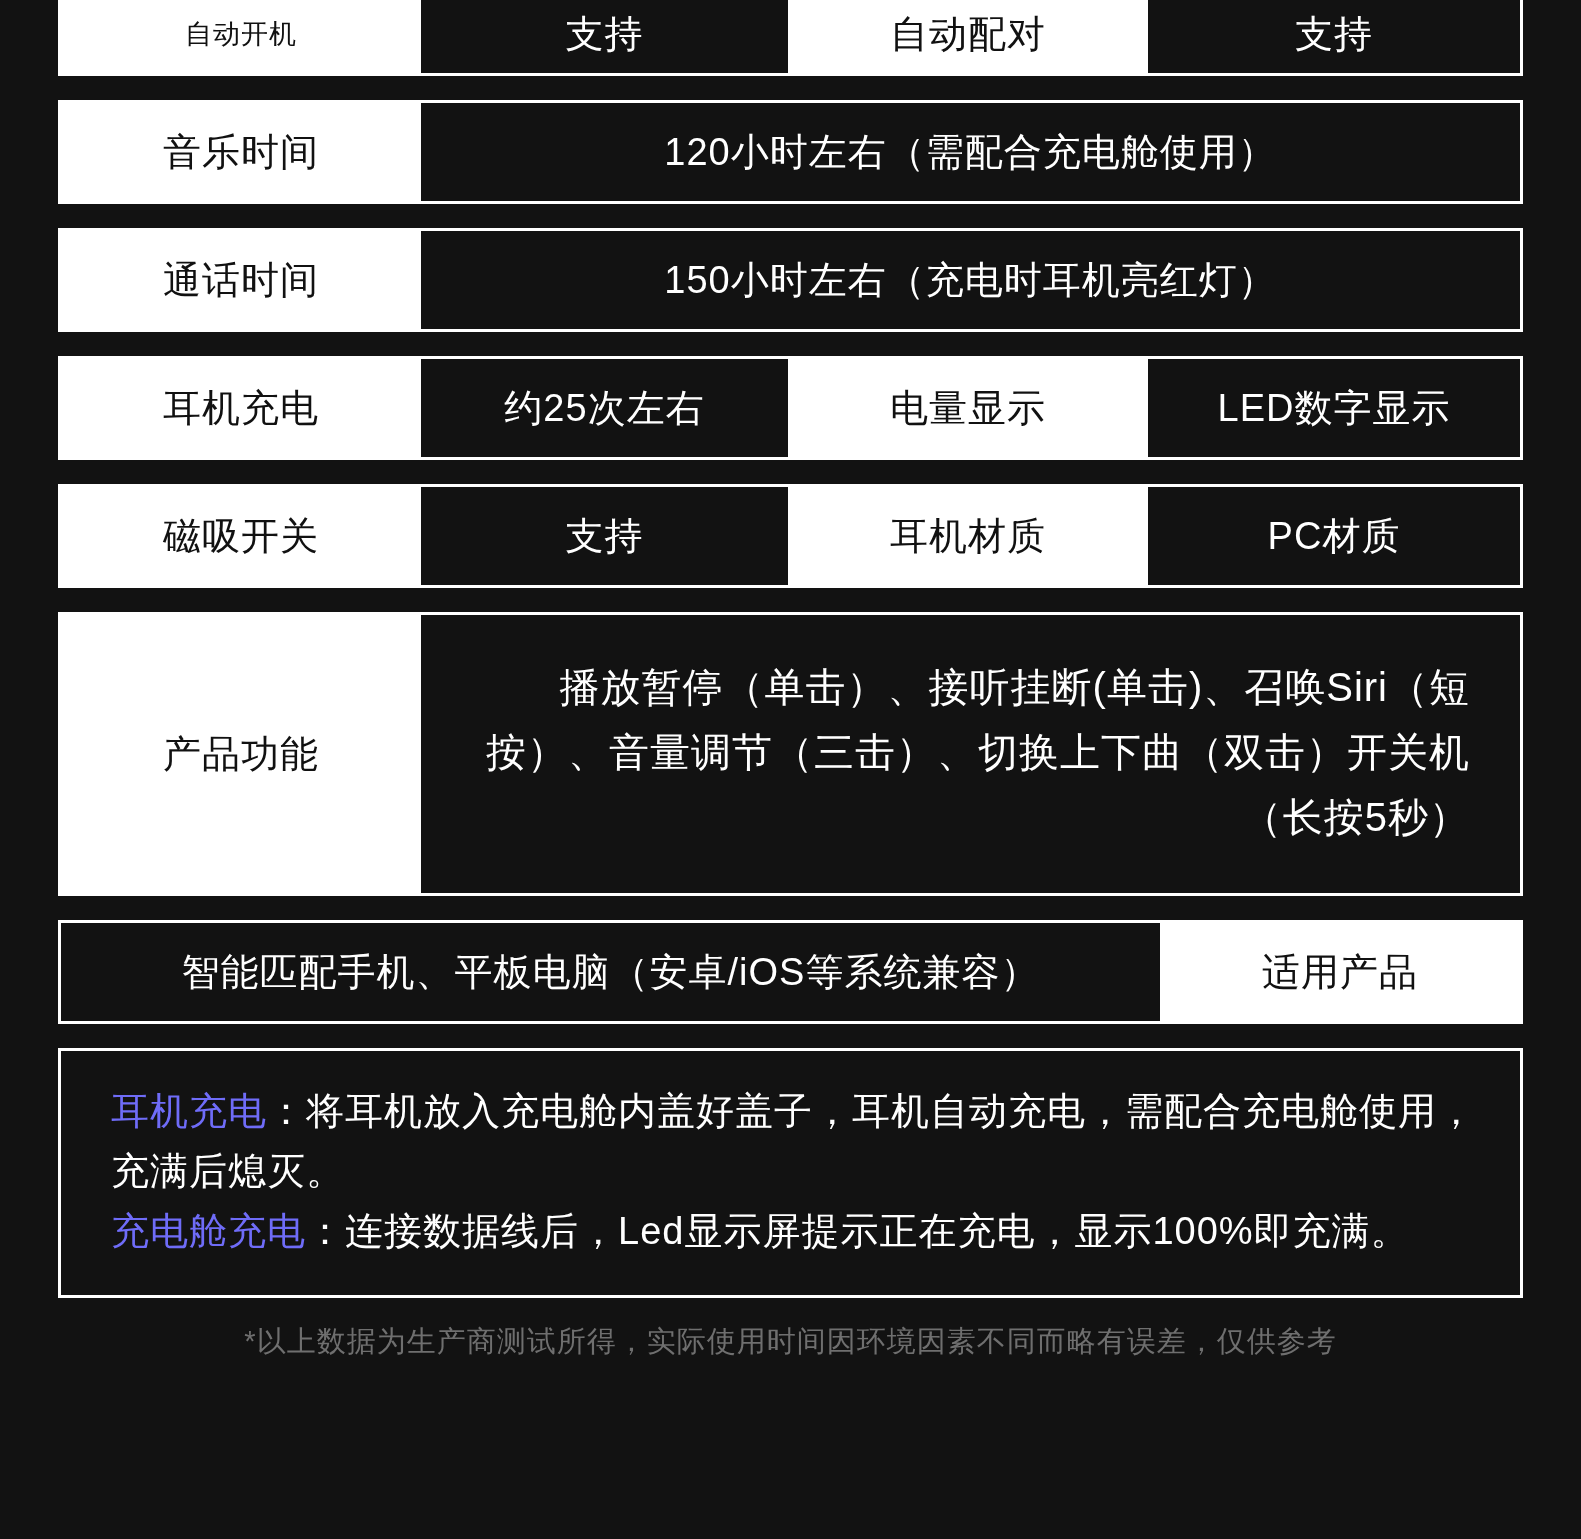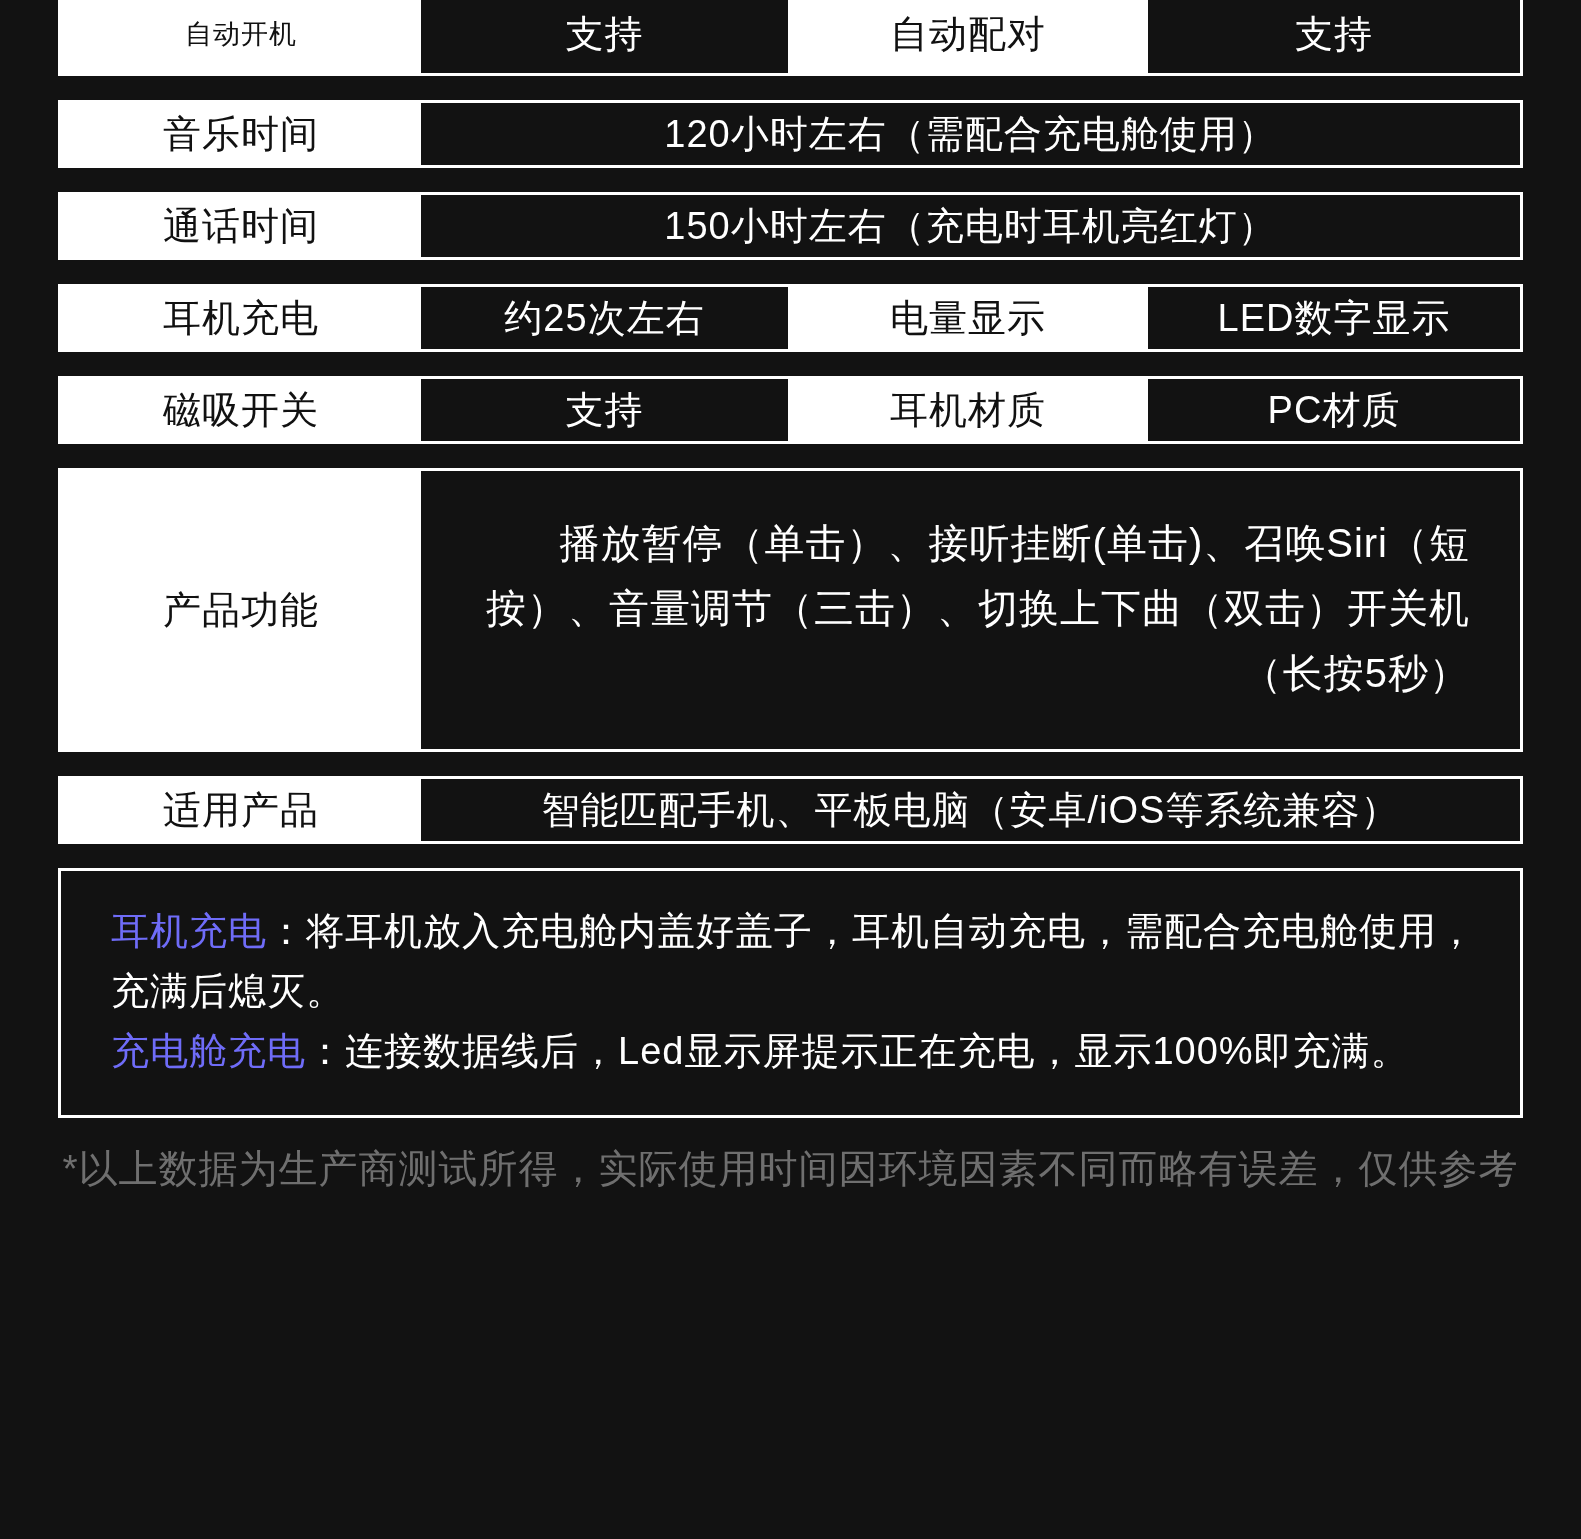--- a/index.html
+++ b/index.html
@@ -64,21 +64,21 @@
     width: 372px;
     min-width: 372px;
     padding: 16px 0;
   }
   .cell.value.wide {
     flex: 1;
   }
 
   
   .h-small { height: 84px; }
-  .h-med { height: 68px; }
+  .h-med { height: 104px; }
 
   .cell.label .lbl-text,
   .cell.label2 .lbl-text {
     font-size: 27px;
     line-height: 1.2;
   }
 
   
   .row-func { align-items: stretch; }
   .row-func .cell.label { align-items: center; }
@@ -101,21 +101,21 @@
     padding: 30px 40px 34px 50px;
     font-size: 38px;
     line-height: 1.58;
   }
   .hl {
     color: #6f6cf8;
   }
   .footnote {
     text-align: center;
     color: #6f6f6f;
-    font-size: 39px;
+    font-size: 29px;
     letter-spacing: 1px;
   }
 </style>
 </head>
 <body>
 
 <div class="spec-sheet">
 
   <div class="spec-row first h-small">
     <div class="cell label">
@@ -149,22 +149,22 @@
     <div class="cell label2">耳机材质</div>
     <div class="cell value2">PC材质</div>
   </div>
 
   <div class="spec-row row-func">
     <div class="cell label">产品功能</div>
     <div class="cell value">播放暂停（单击）、接听挂断(单击)、召唤Siri（短按）、音量调节（三击）、切换上下曲（双击）开关机（长按5秒）</div>
   </div>
 
   <div class="spec-row h-med">
+    <div class="cell value wide">智能匹配手机、平板电脑（安卓/iOS等系统兼容）</div>
     <div class="cell label">适用产品</div>
-    <div class="cell value wide">智能匹配手机、平板电脑（安卓/iOS等系统兼容）</div>
   </div>
 
   <div class="spec-row row-charge">
     <div class="cell value">
       <div><span class="hl">耳机充电</span><span>：将耳机放入充电舱内盖好盖子，耳机自动充电，需配合充电舱使用，充满后熄灭。</span></div>
       <div><span class="hl">充电舱充电</span><span>：连接数据线后，Led显示屏提示正在充电，显示100%即充满。</span></div>
     </div>
   </div>
 
   <div class="footnote">*以上数据为生产商测试所得，实际使用时间因环境因素不同而略有误差，仅供参考</div>

